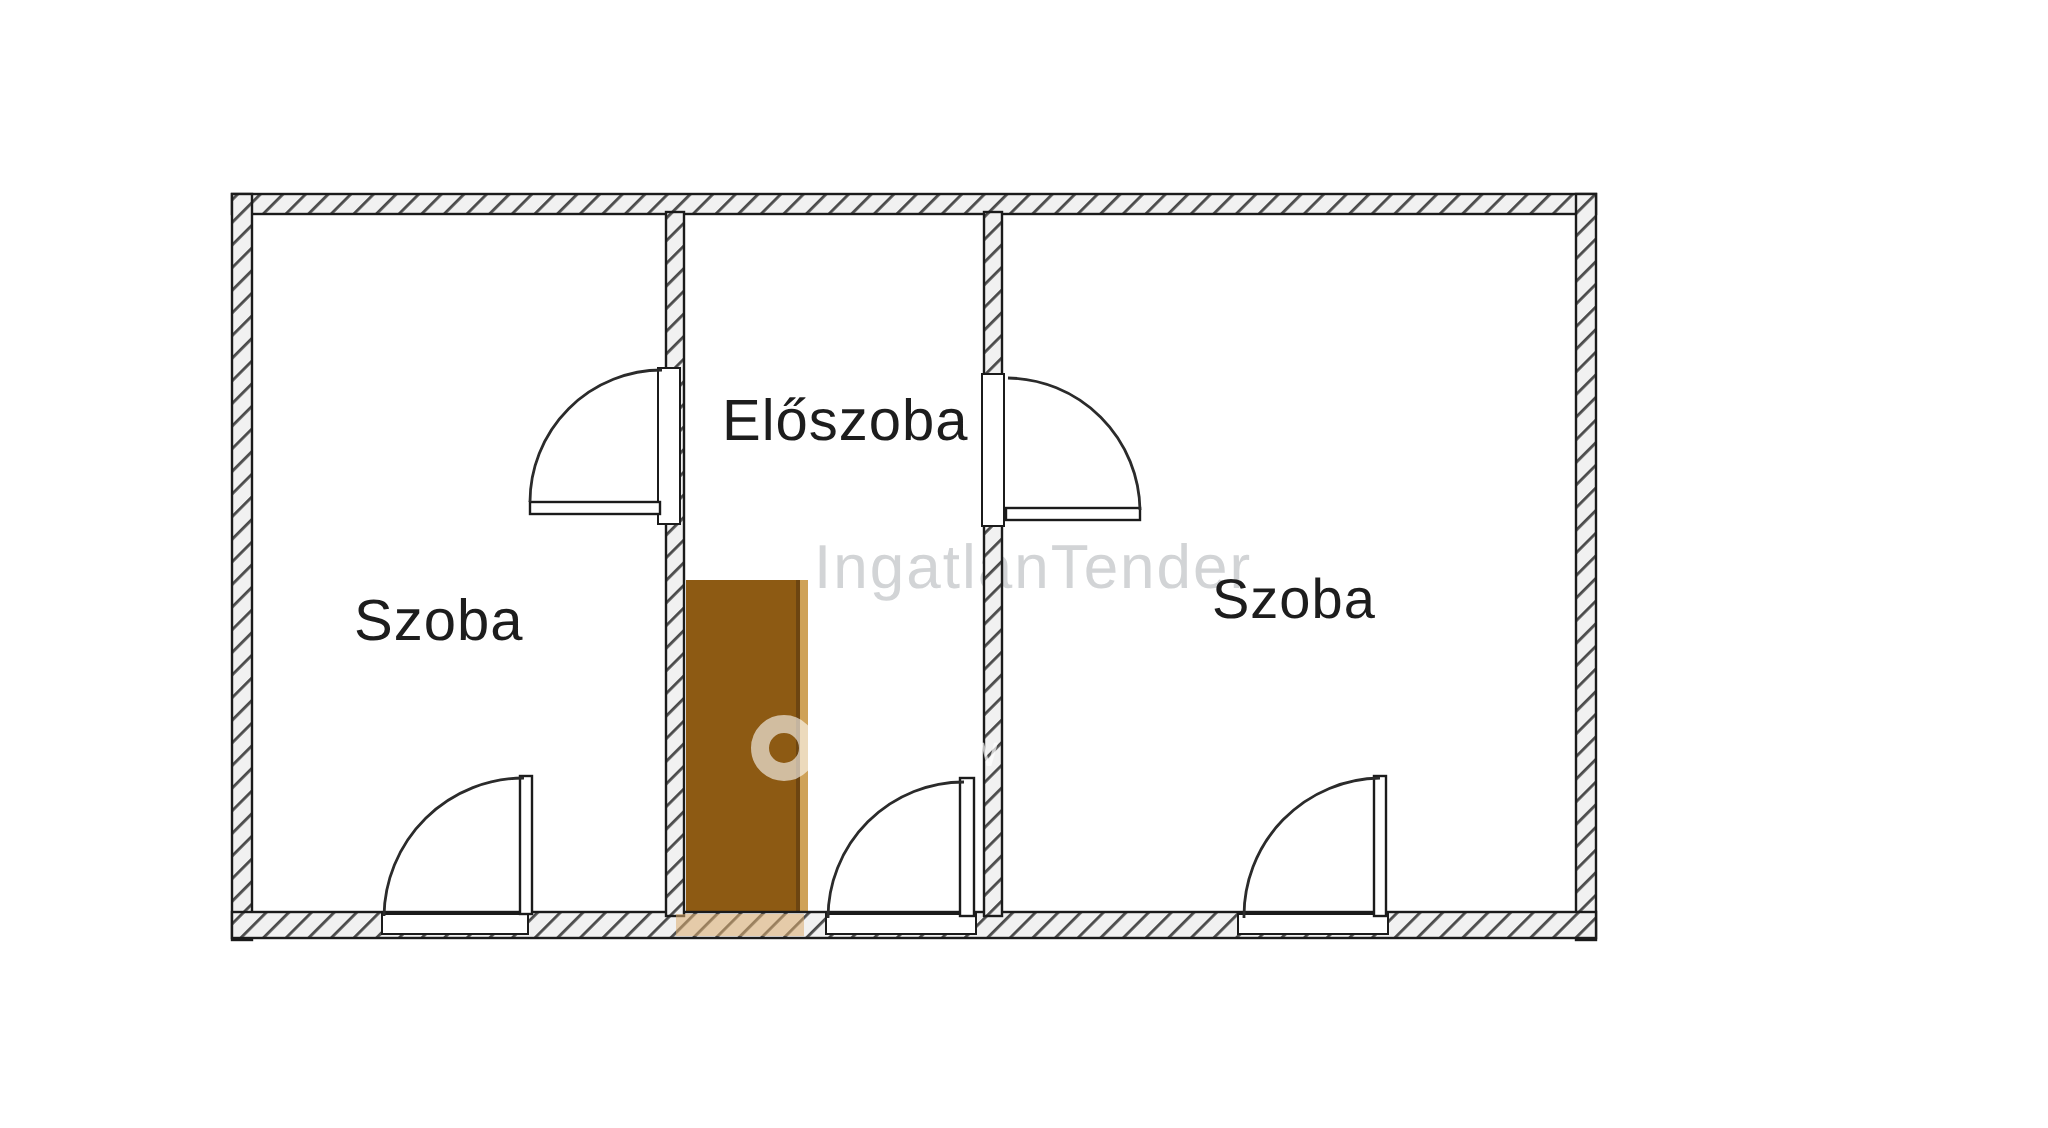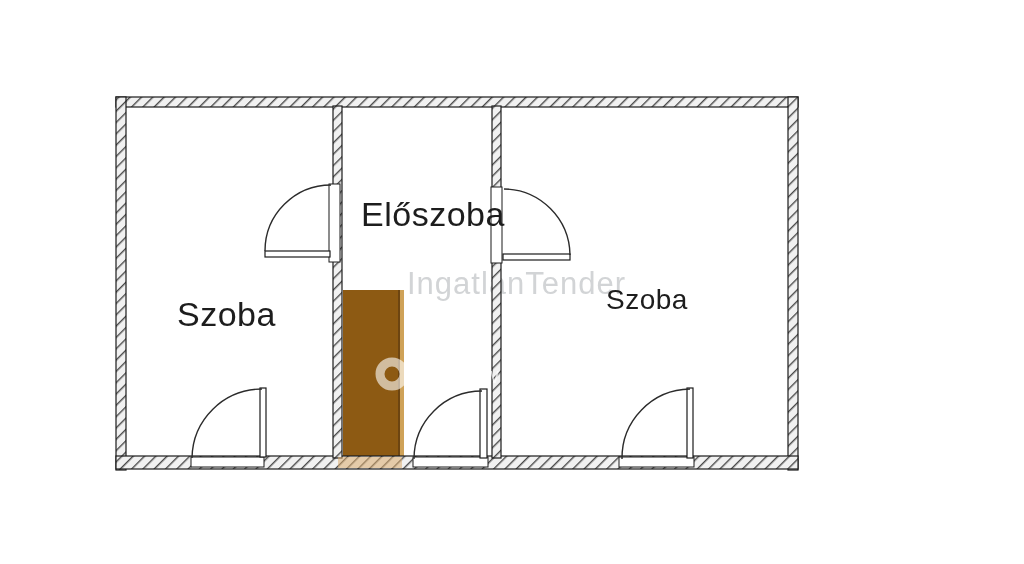--- a/index.html
+++ b/index.html
@@ -8,21 +8,21 @@
     width: 1024px;
     height: 564px;
     background: #ffffff;
     overflow: hidden;
     font-family: "Liberation Sans", sans-serif;
   }
   .stage svg { position: absolute; left: 0; top: 0; }
   .room-label {
     position: absolute;
     color: #1d1d1d;
-    font-size: 34px;
+    font-size: 29px;
     letter-spacing: 0.5px;
     white-space: nowrap;
     user-select: none;
   }
   .label-room-left  { left: 177px; top: 295px; }
   .label-hallway    { left: 361px; top: 195px; }
   .label-room-right { left: 606px; top: 284px; font-size: 28px; }
 </style>
 </head>
 <body>

